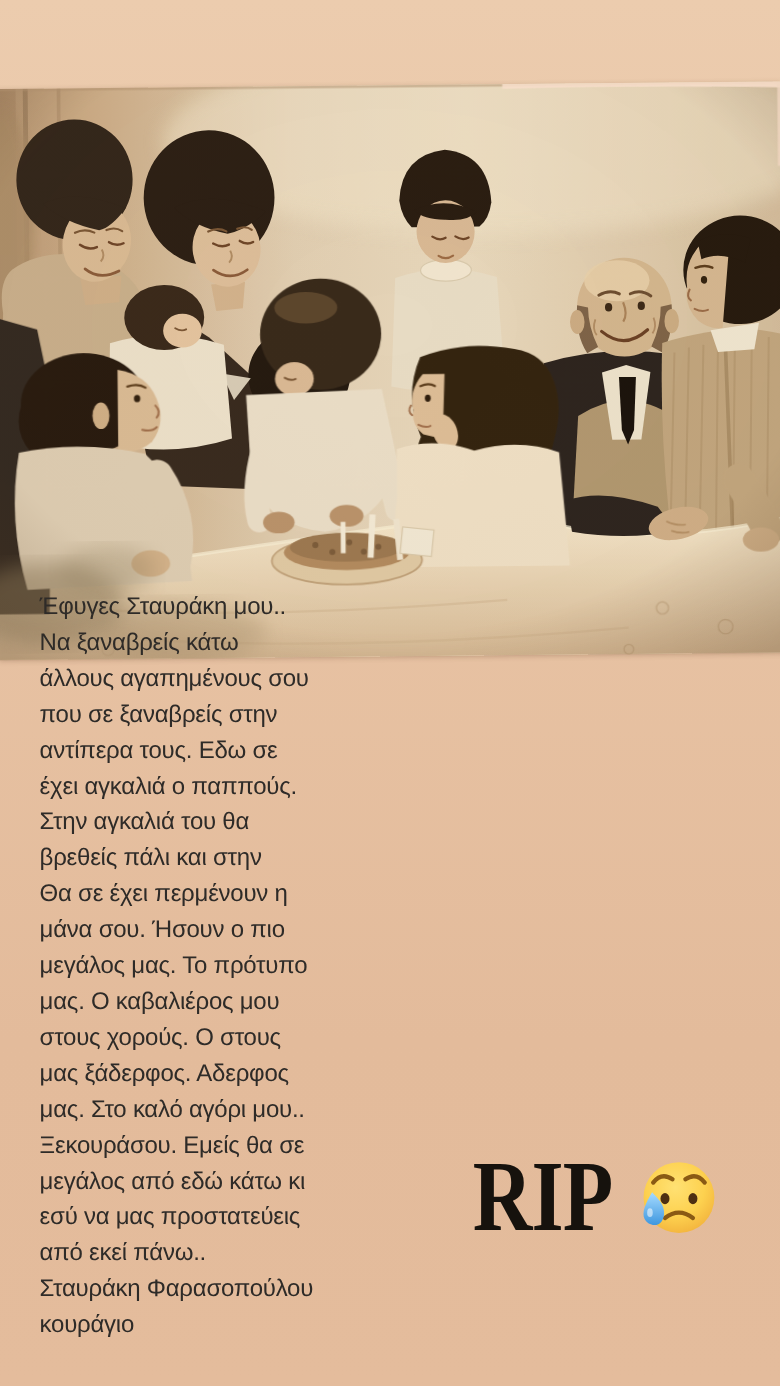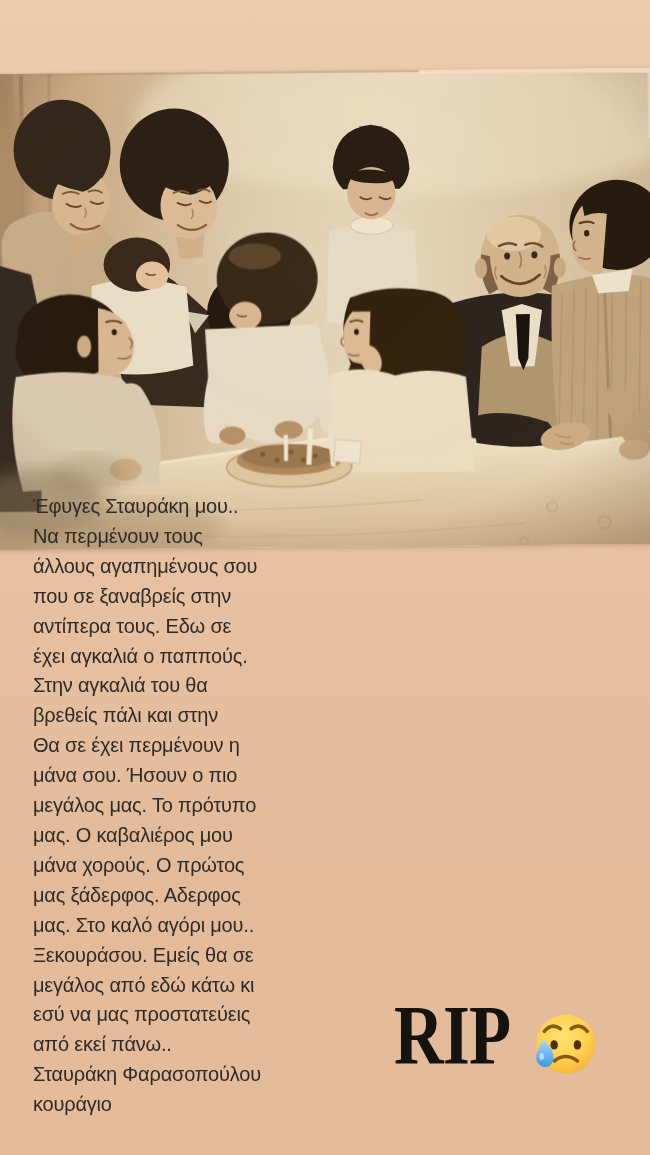--- a/index.html
+++ b/index.html
@@ -14,22 +14,22 @@
     transform:rotate(-0.55deg);transform-origin:50% 50%;
     box-shadow:0 1px 4px rgba(90,60,35,.25);
   }
   .photo-wrap svg{display:block;width:100%;height:100%;}
   .story-text{
     position:absolute;left:33px;top:492px;
     color:#2e2b28;font-size:20px;line-height:29.9px;
     white-space:nowrap;letter-spacing:-0.2px;
   }
   .rip{
-    position:absolute;left:394px;top:982px;height:96px;
-    display:flex;align-items:flex-end;
+    position:absolute;left:394px;top:950px;height:96px;
+    display:flex;align-items:center;
   }
   .rip-text{
     font-family:"Liberation Serif",serif;font-weight:bold;font-size:84px;
     line-height:1;color:#16120d;letter-spacing:-1px;
     transform:scaleX(0.82);transform-origin:left center;
     display:inline-block;
   }
   .emoji{width:68px;height:68px;margin-left:-6px;flex:0 0 auto;}
 </style>
 </head>
@@ -240,32 +240,32 @@
       <g>
         <rect x="0" y="0" width="650" height="2" fill="#b08f6d" opacity="0.5"></rect>
         <path d="M420 0 L650 0 L650 5 Q530 2 420 4 Z" fill="#f6ddc9" opacity="0.9"></path>
         <rect x="647" y="0" width="3" height="70" fill="#f0d6c0" opacity="0.8"></rect>
       </g>
     </svg>
   </div>
 
   <div class="story-text">
       <div class="line">Έφυγες Σταυράκη μου..</div>
-      <div class="line">Να περμένουν τους</div>
+      <div class="line">Να ξαναβρείς κάτω</div>
       <div class="line">άλλους αγαπημένους σου</div>
       <div class="line">που σε ξαναβρείς στην</div>
       <div class="line">αντίπερα τους. Εδω σε</div>
       <div class="line">έχει αγκαλιά ο παππούς.</div>
       <div class="line">Στην αγκαλιά του θα</div>
       <div class="line">βρεθείς πάλι και στην</div>
       <div class="line">Θα σε έχει περμένουν η</div>
       <div class="line">μάνα σου. Ήσουν ο πιο</div>
       <div class="line">μεγάλος μας. Το πρότυπο</div>
       <div class="line">μας. Ο καβαλιέρος μου</div>
-      <div class="line">μάνα χορούς. Ο πρώτος</div>
+      <div class="line">στους χορούς. Ο στους</div>
       <div class="line">μας ξάδερφος. Αδερφος</div>
       <div class="line">μας. Στο καλό αγόρι μου..</div>
       <div class="line">Ξεκουράσου. Εμείς θα σε</div>
       <div class="line">μεγάλος από εδώ κάτω κι</div>
       <div class="line">εσύ να μας προστατεύεις</div>
       <div class="line">από εκεί πάνω..</div>
       <div class="line">Σταυράκη Φαρασοπούλου</div>
       <div class="line">κουράγιο</div>
     </div>
 

